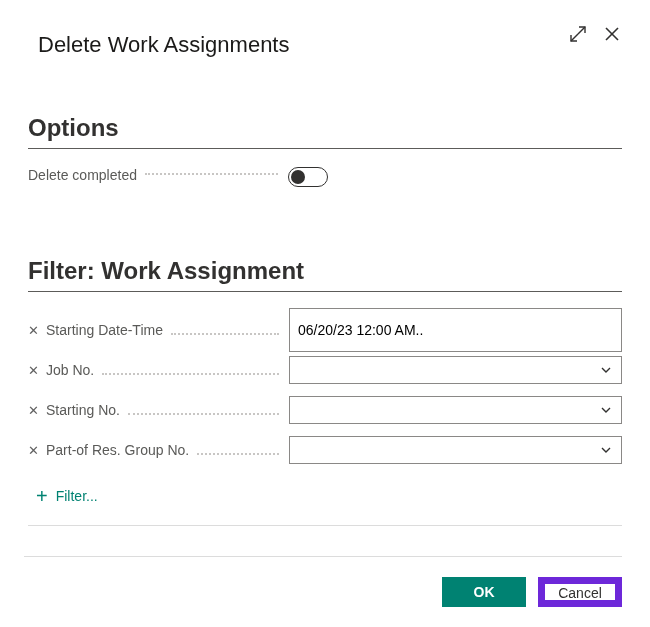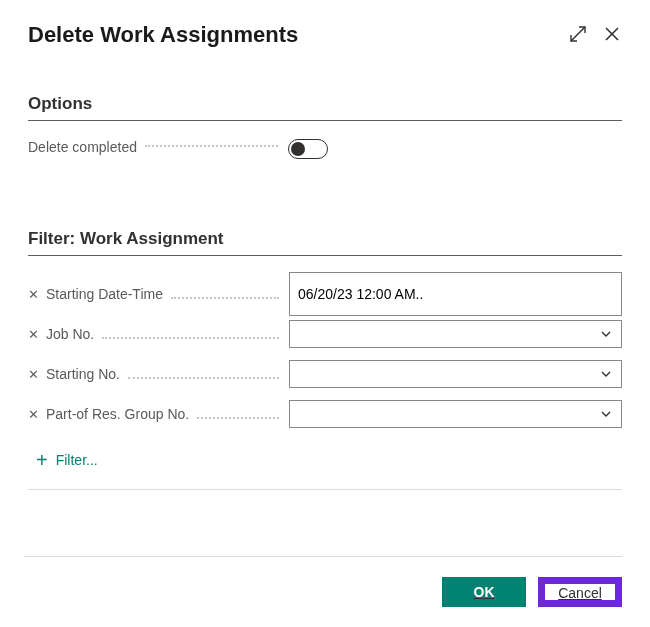--- a/index.html
+++ b/index.html
@@ -15,43 +15,43 @@
     position: relative;
     height: 100%;
   }
   .titlebar {
     display: flex;
     align-items: flex-start;
     justify-content: space-between;
   }
   .title {
     font-size: 22px;
-    font-weight: 700;
+    font-weight: 400;
     color: #1b1a19;
-    margin: 0;
+    margin: 10px;
   }
   .titlebar-actions {
     display: flex;
     gap: 14px;
     margin-top: 2px;
   }
   .icon-btn {
     width: 20px; height: 20px;
     display: flex; align-items: center; justify-content: center;
     cursor: pointer;
     color: #323130;
   }
   .icon-btn svg { display: block; }
 
   .section {
     margin-top: 46px;
   }
   .section + .section { margin-top: 54px; }
   .section-heading {
-    font-size: 17px;
+    font-size: 24px;
     font-weight: 600;
     margin: 0 0 6px 0;
     color: #323130;
   }
   .rule {
     border: none;
     border-top: 1px solid #5c5b59;
     margin: 0 0 18px 0;
   }
 
@@ -166,21 +166,20 @@
   .light-rule {
     border: none;
     border-top: 1px solid #dcdcdc;
     margin: 18px 0 0 0;
   }
 
   .footer {
     position: absolute;
     left: 24px; right: 28px;
     bottom: 20px;
-    text-decoration: underline;
   }
   .footer-rule {
     border: none;
     border-top: 1px solid #dcdcdc;
     margin: 0 0 20px 0;
   }
   .buttons {
     display: flex;
     justify-content: flex-end;
     gap: 12px;

